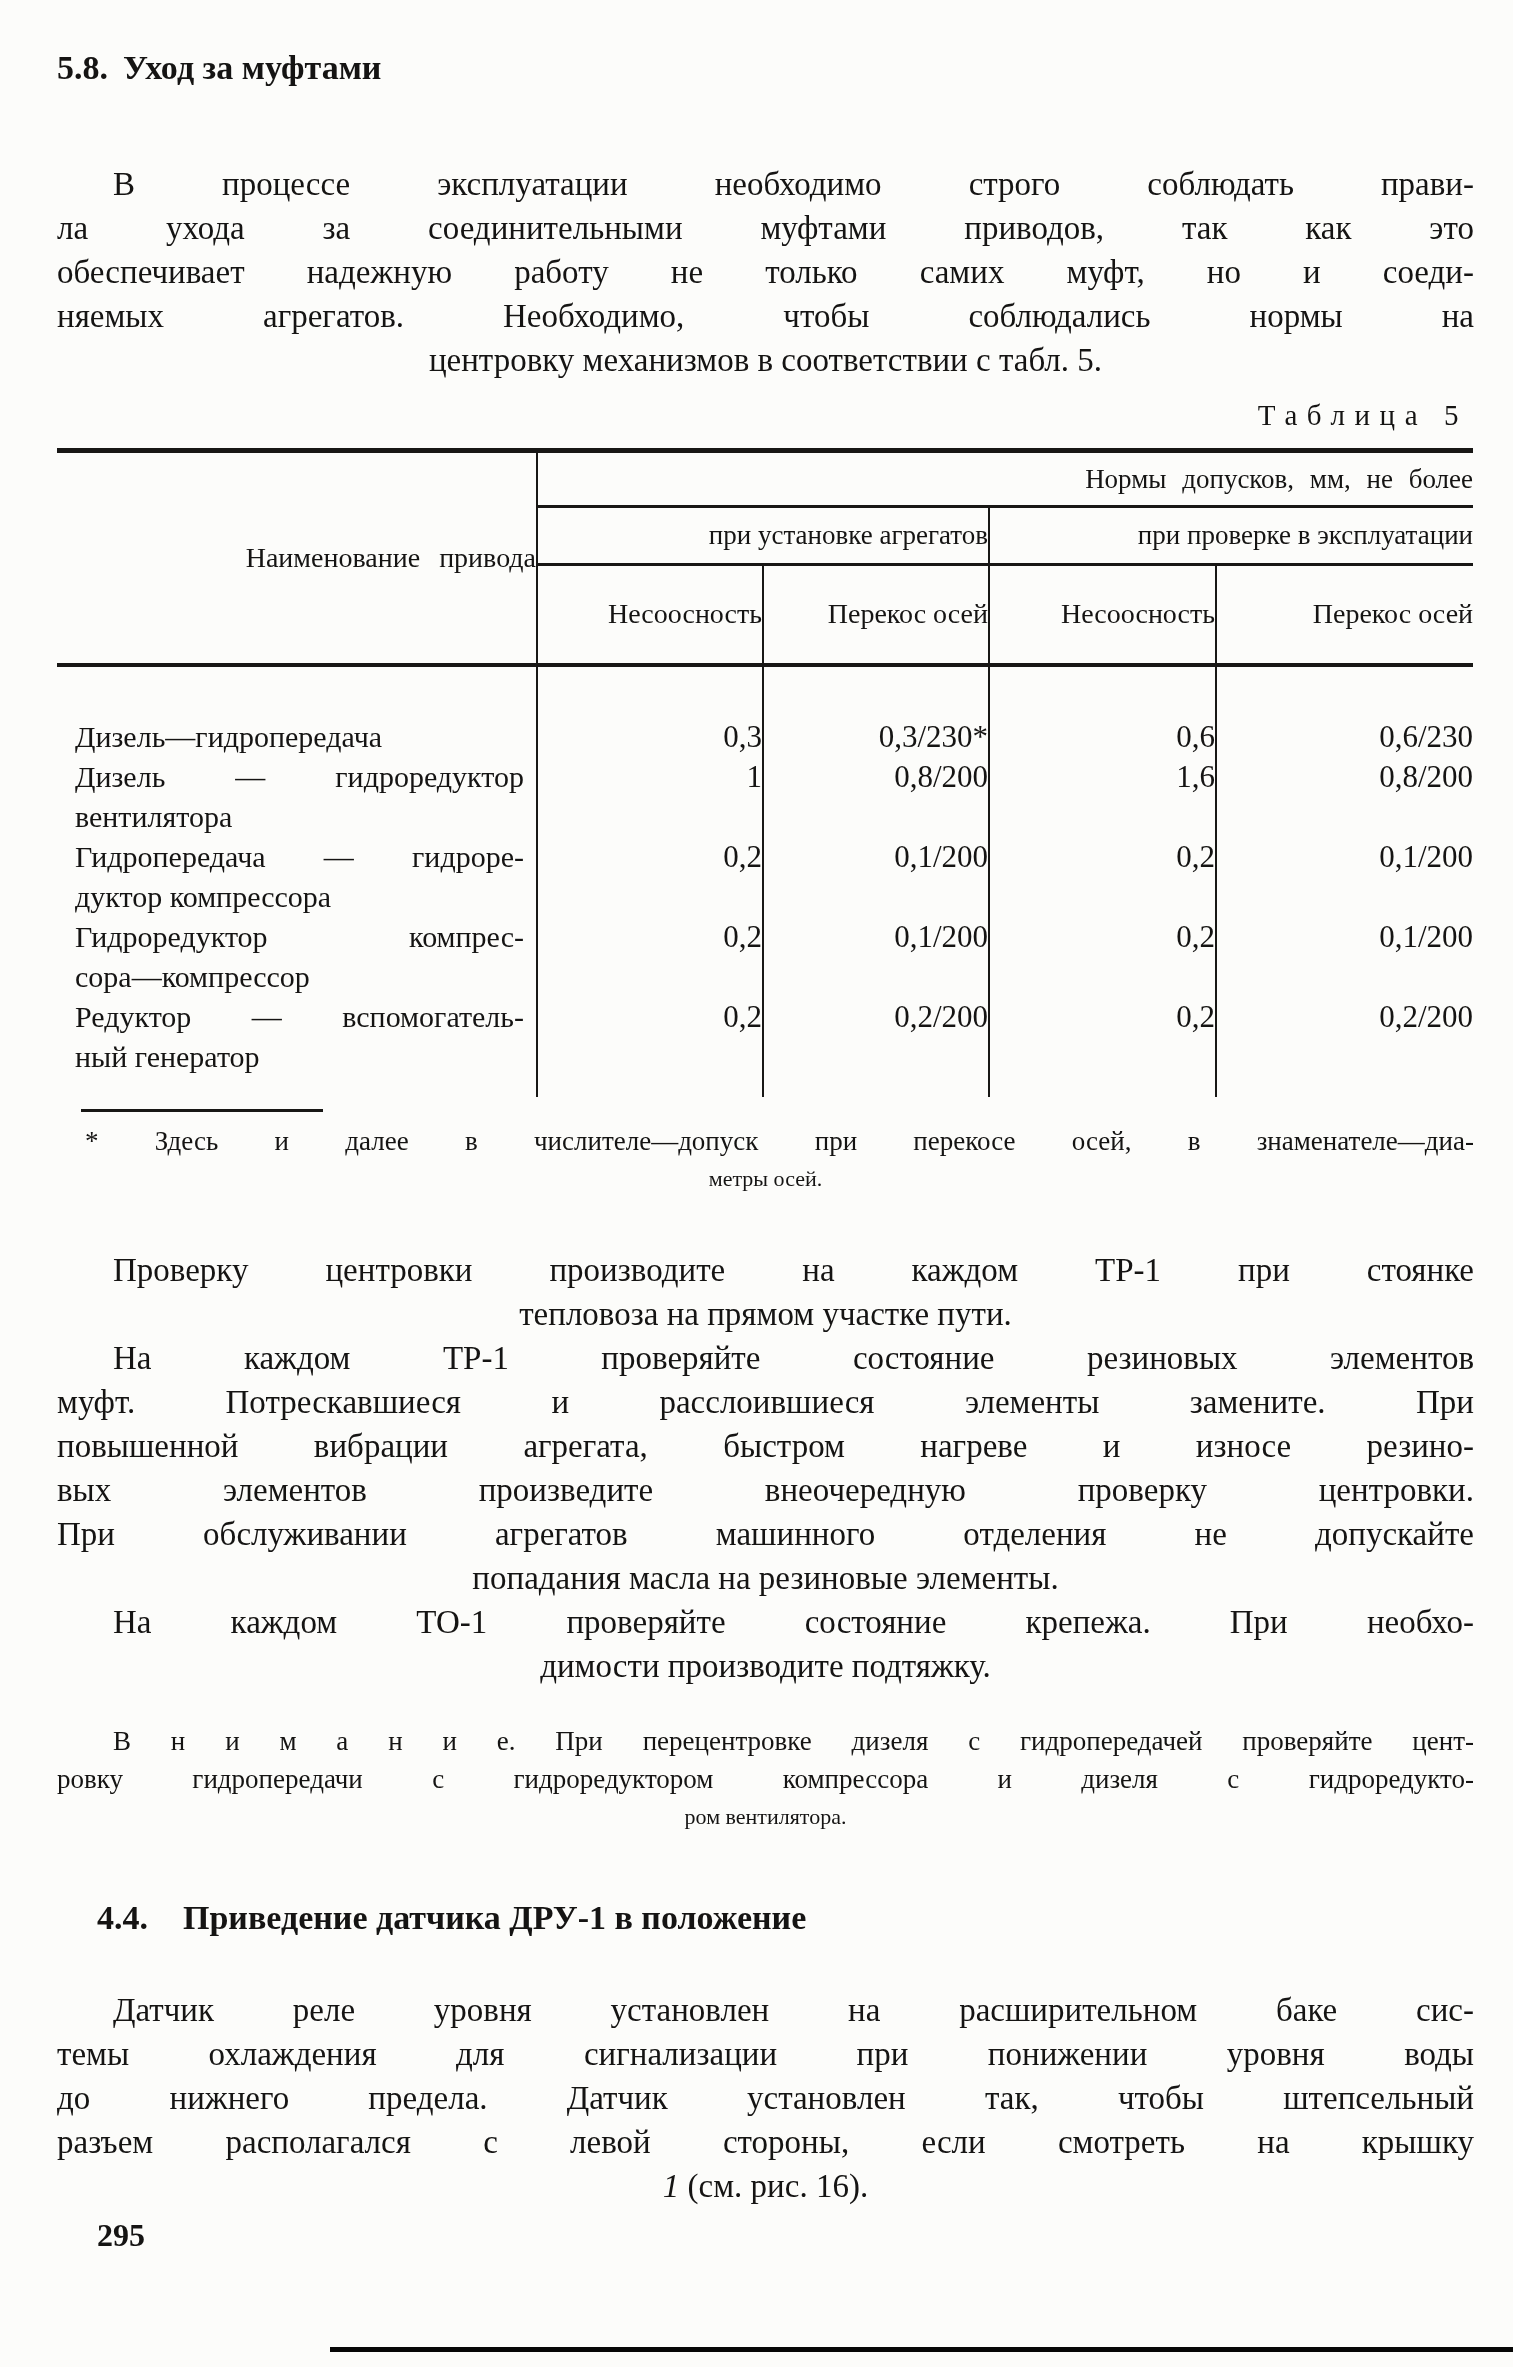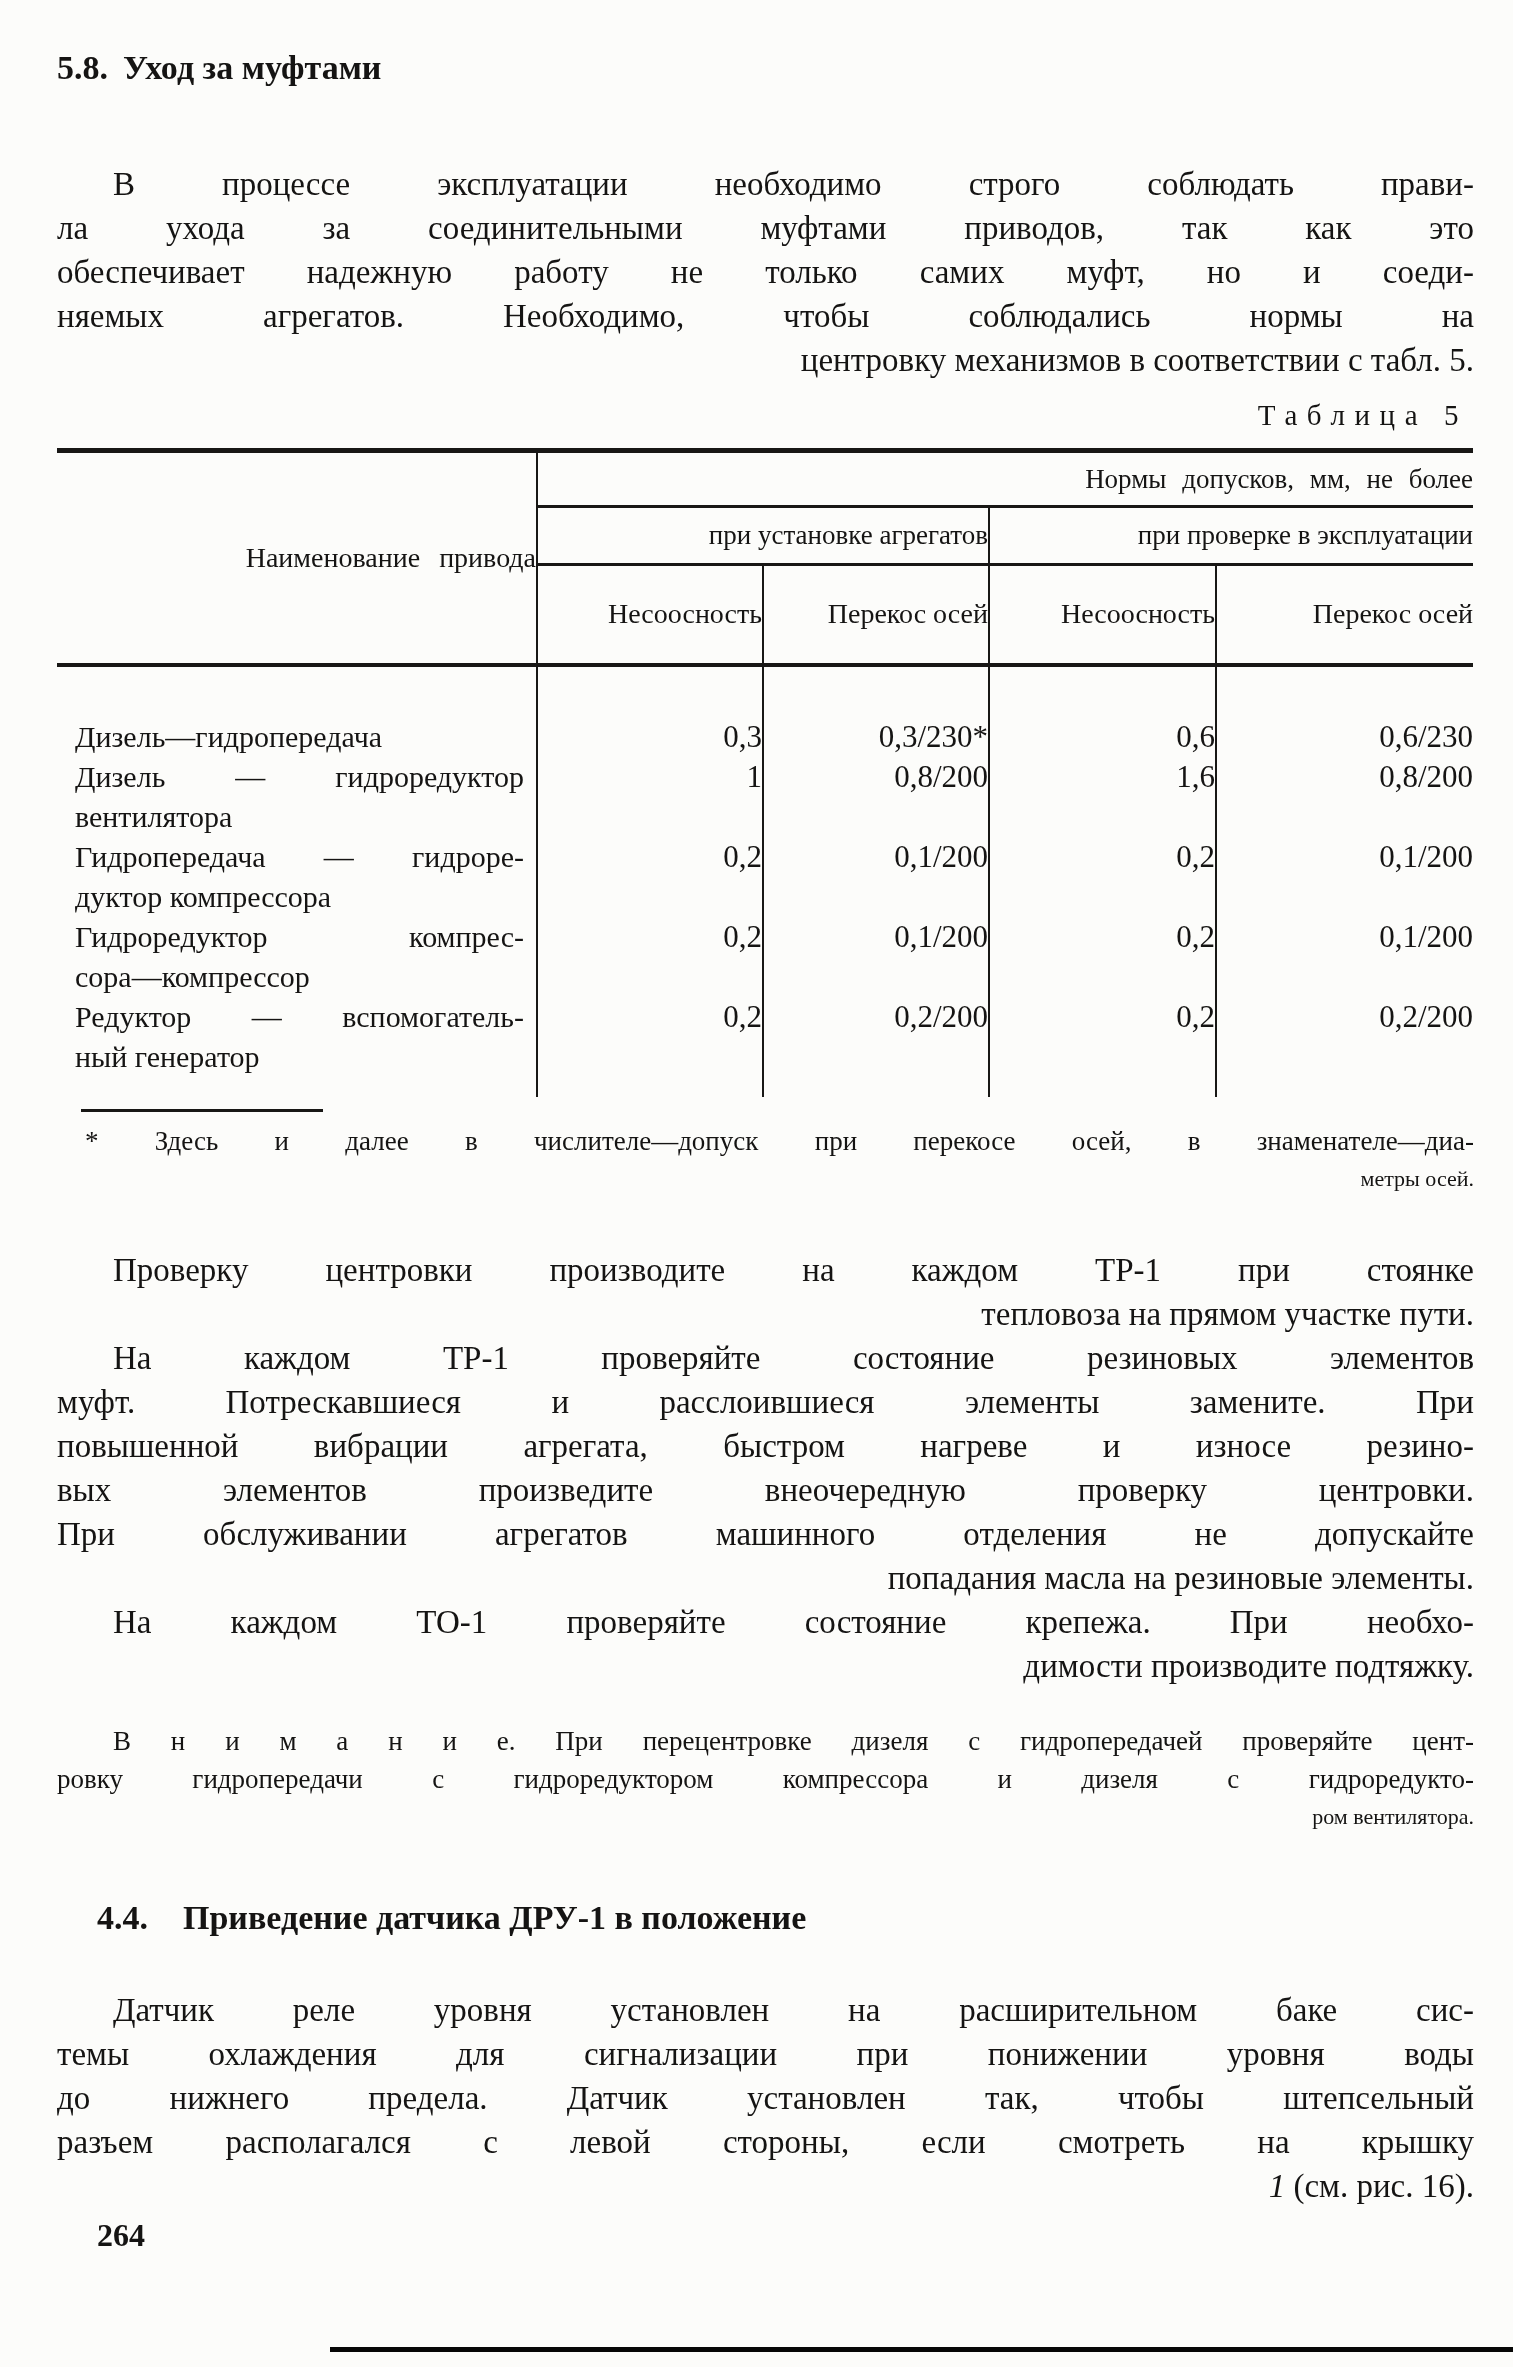--- a/index.html
+++ b/index.html
@@ -21,21 +21,21 @@
   .hline { display:block; }
 
   
   .para { }
   .plines {
     font-size:33px; line-height:44px;
     white-space:pre-line;
     text-align:justify; text-align-last:justify;
     text-justify:inter-word;
   }
-  .plast { font-size:33px; line-height:44px; text-align:right; }
+  .plast { font-size:33px; line-height:44px; text-align:center; }
   .indent { text-indent:56px; }
   .p-after { margin-top:50px; }
 
   
   .small .plines { font-size:27px; line-height:38px; }
   .small .plast  { font-size:22px; line-height:38px; }
   .note { margin-top:34px; }
   .note .indent { text-indent:56px; }
 
   
@@ -218,15 +218,15 @@
   <div class="plines indent">Датчик реле уровня установлен на расширительном баке сис-
 темы охлаждения для сигнализации при понижении уровня воды
 до нижнего предела. Датчик установлен так, чтобы штепсельный
 разъем располагался с левой стороны, если смотреть на крышку</div>
   <div class="plast">
     <i>1</i>
     <span>(см. рис. 16).</span>
   </div>
 </div>
 
-<div class="pageno">264</div>
+<div class="pageno">295</div>
 
 <div class="scanline"></div>
 
 </body></html>

